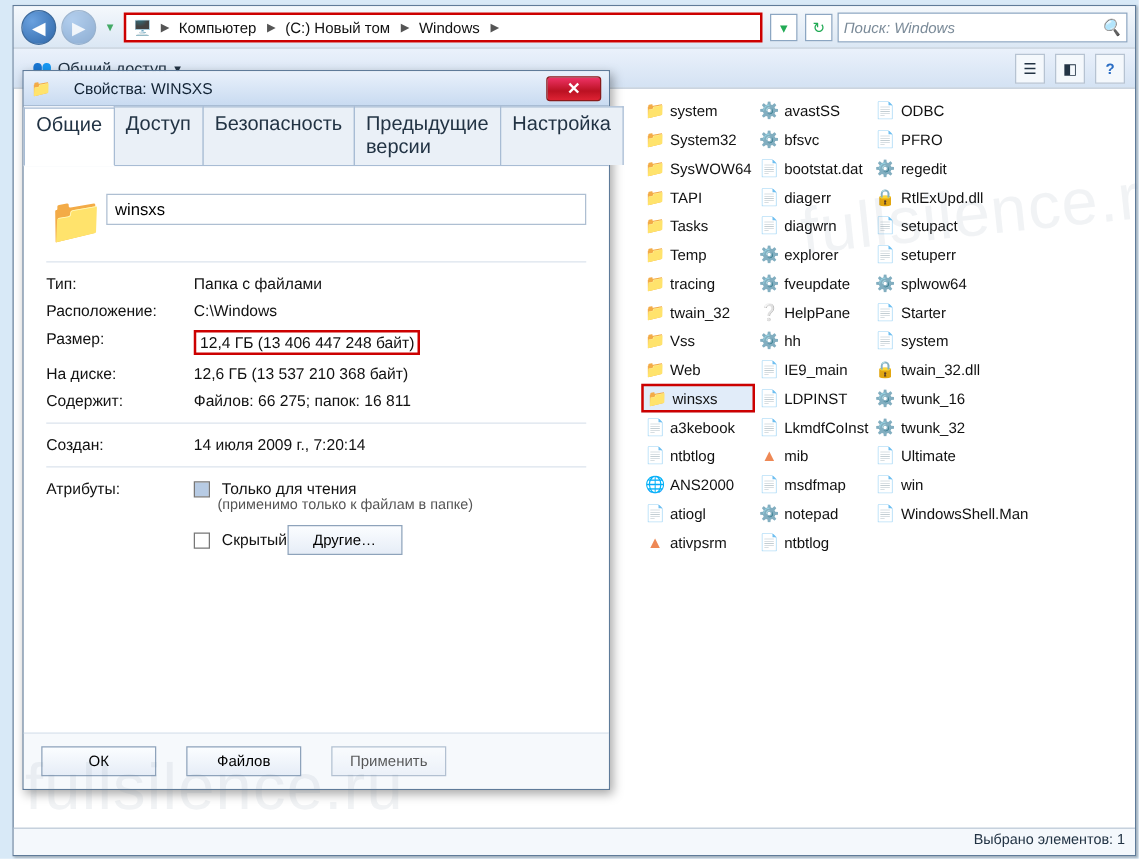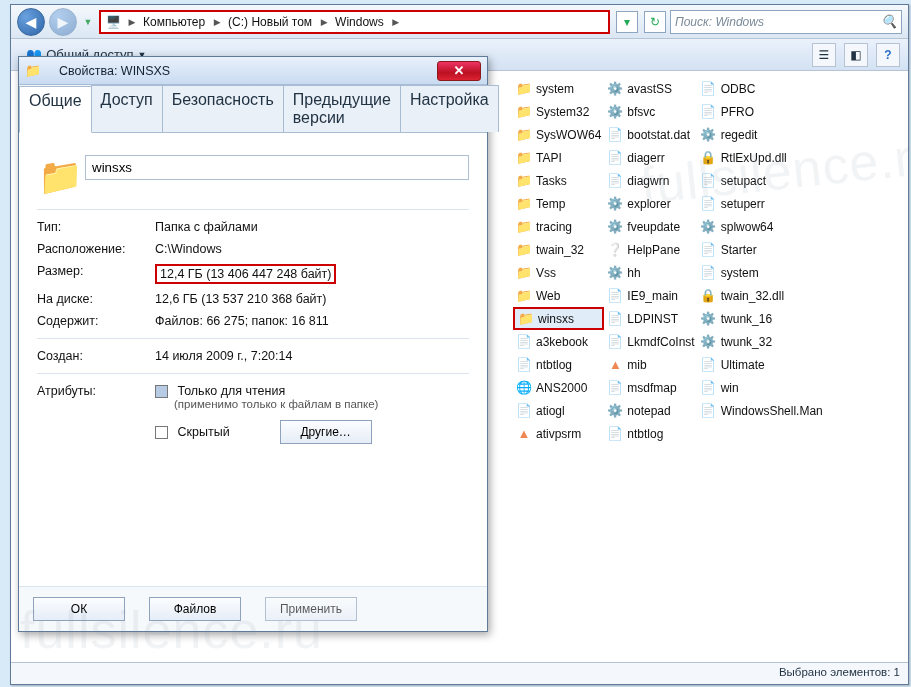--- a/index.html
+++ b/index.html
@@ -417,21 +417,21 @@
     <div class="sep"></div>
 
     <div class="row">
       <div class="lbl">Атрибуты:</div>
       <div class="val">
         <div>
           <span class="chk mixed"></span>
           <span>Только для чтения</span>
           <div class="hint" style="margin-left:19px">(применимо только к файлам в папке)</div>
         </div>
-        <div style="margin-top:10px;display:flex;align-items:center;gap:50px">
+        <div style="margin-top:10px;display:flex;align-items:center;">
           <div>
             <span class="chk"></span>
             <span>Скрытый</span>
           </div>
           <button class="btn">Другие…</button>
         </div>
       </div>
     </div>
   </div>
 

